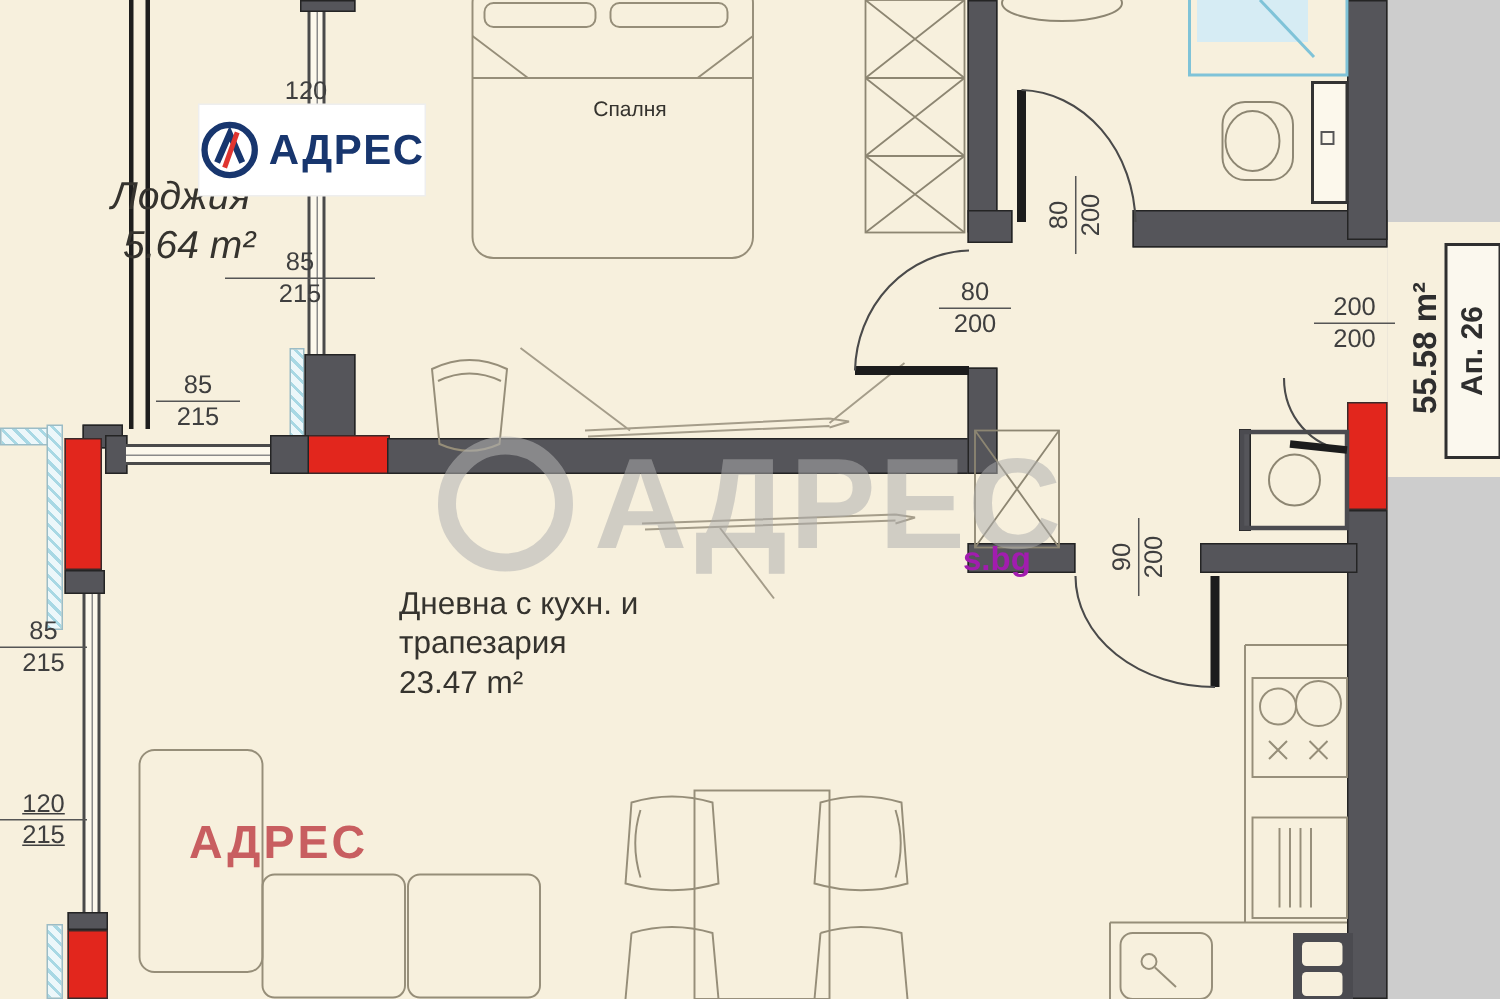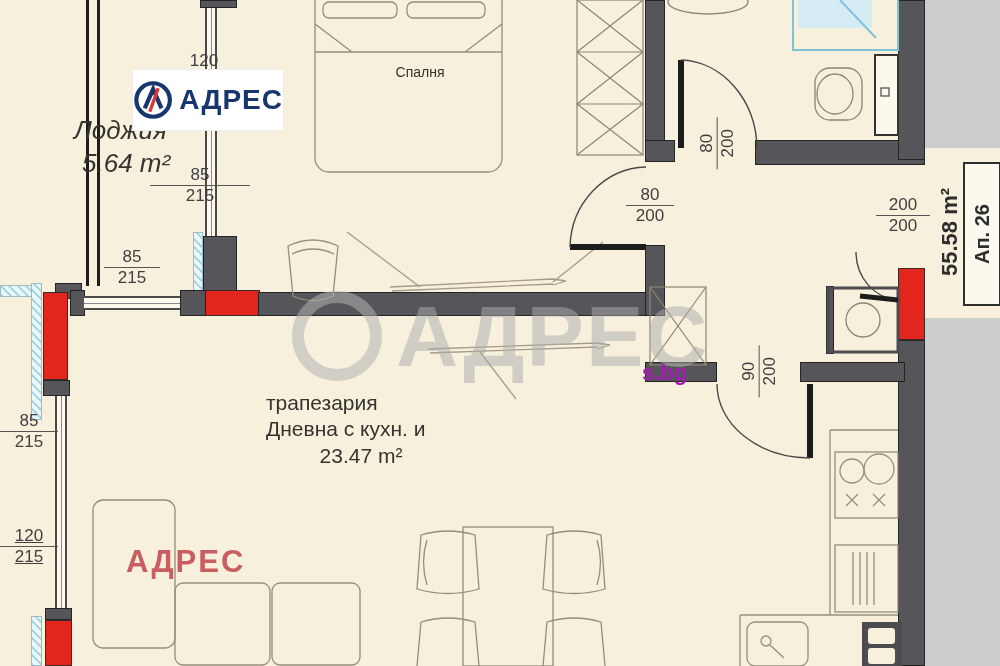--- a/index.html
+++ b/index.html
@@ -168,23 +168,23 @@
     <div>Лоджия</div>
     <div style="padding-left:8px;">5.64 m²</div>
   </div>
 
   <div class="roomlabel" style="left:355px;top:64px;width:130px;text-align:center;font-size:14px;">
     <div>Спалня</div>
   </div>
 
 
   <div class="roomlabel" style="left:266px;top:390px;width:190px;font-size:21px;">
+    <div>Дневна с кухн. и</div>
     <div>трапезария</div>
-    <div>Дневна с кухн. и</div>
-    <div style="text-align:center;">23.47 m²</div>
+    <div style="">23.47 m²</div>
   </div>
 
   <div class="dim" style="left:156px;top:52px;width:96px;">
     <span>120</span><span class="bar"></span>
   </div>
 
   <div class="dim" style="left:150px;top:166px;width:100px;">
     <span>85</span><span class="bar"></span><span>215</span>
   </div>
 

